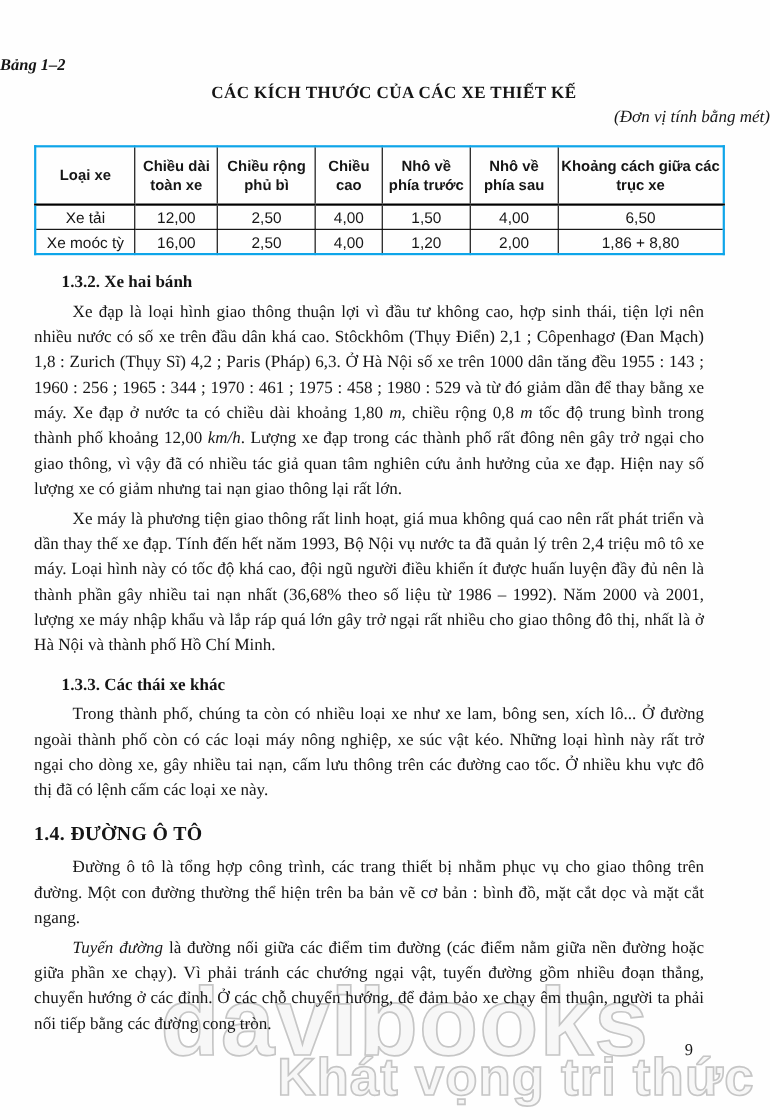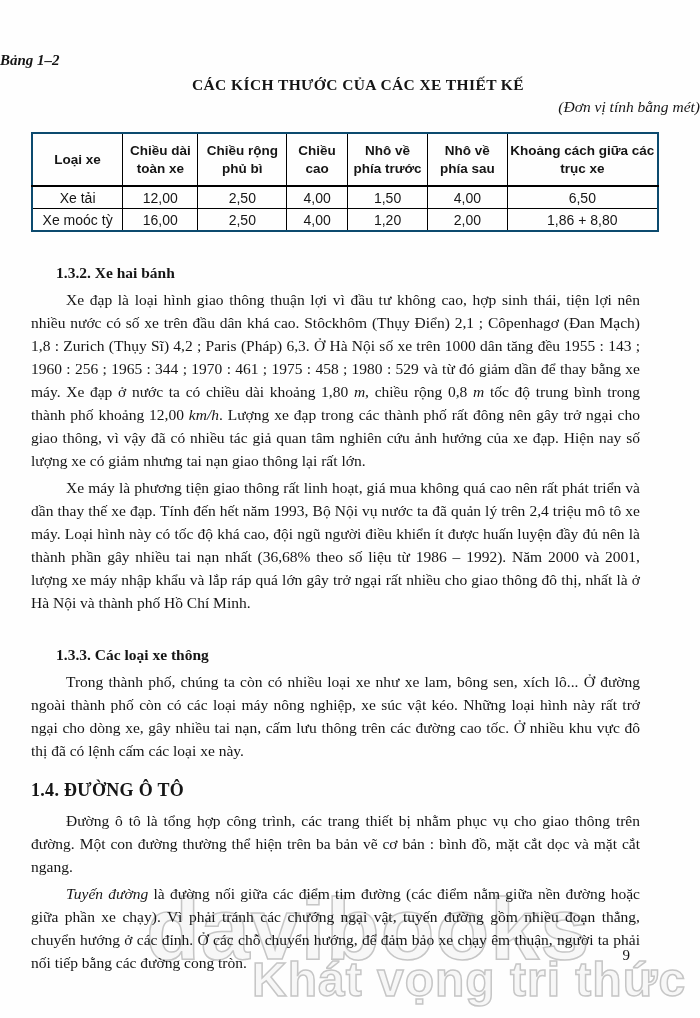--- a/index.html
+++ b/index.html
@@ -39,21 +39,21 @@
     font-style: italic;
     font-size: 15.5px;
   }
 
   table.dims {
     border-collapse: collapse;
     margin: 16px 0 0 31px;
     width: 628px;
     table-layout: fixed;
     font-family: "Liberation Sans", sans-serif;
-    border: 2px solid #0c4a6e;
+    border: 2px solid #0ea5e9;
   }
   table.dims th, table.dims td {
     border: 1px solid #000;
     text-align: center;
     vertical-align: middle;
   }
   table.dims th {
     font-weight: bold;
     font-size: 13.5px;
     line-height: 1.3;
@@ -62,21 +62,21 @@
   }
   table.dims td {
     font-size: 14px;
     padding: 2.5px 2px;
   }
   col.c0 { width: 14.5%; } col.c1 { width: 12.0%; } col.c2 { width: 14.2%; }
   col.c3 { width: 9.7%; }  col.c4 { width: 12.8%; } col.c5 { width: 12.7%; }
   col.c6 { width: 24.1%; }
 
   .h3 {
-    margin: 32px 60px 6px 56px;
+    margin: 16px 60px 6px 56px;
     font-weight: bold;
     font-size: 15.5px;
   }
   .h2 {
     margin: 18px 60px 8px 31px;
     font-weight: bold;
     font-size: 18px;
     letter-spacing: 0.3px;
   }
   .para {
@@ -160,21 +160,21 @@
           <td>2,00</td>
           <td>1,86 + 8,80</td>
         </tr>
       </tbody>
     </table>
 
     <div class="h3">1.3.2. Xe hai bánh</div>
     <p class="para"><span>Xe đạp là loại hình giao thông thuận lợi vì đầu tư không cao, hợp sinh thái, tiện lợi nên nhiều nước có số xe trên đầu dân khá cao. Stôckhôm (Thụy Điển) 2,1 ; Côpenhagơ (Đan Mạch) 1,8 : Zurich (Thụy Sĩ) 4,2 ; Paris (Pháp) 6,3. Ở Hà Nội số xe trên 1000 dân tăng đều 1955 : 143 ; 1960 : 256 ; 1965 : 344 ; 1970 : 461 ; 1975 : 458 ; 1980 : 529 và từ đó giảm dần để thay bằng xe máy. Xe đạp ở nước ta có chiều dài khoảng 1,80 </span><span style="font-style: italic;">m</span><span>, chiều rộng 0,8 </span><span style="font-style: italic;">m</span><span> tốc độ trung bình trong thành phố khoảng 12,00 </span><span style="font-style: italic;">km/h</span><span>. Lượng xe đạp trong các thành phố rất đông nên gây trở ngại cho giao thông, vì vậy đã có nhiều tác giả quan tâm nghiên cứu ảnh hưởng của xe đạp. Hiện nay số lượng xe có giảm nhưng tai nạn giao thông lại rất lớn.</span></p>
     <p class="para"><span>Xe máy là phương tiện giao thông rất linh hoạt, giá mua không quá cao nên rất phát triển và dần thay thế xe đạp. Tính đến hết năm 1993, Bộ Nội vụ nước ta đã quản lý trên 2,4 triệu mô tô xe máy. Loại hình này có tốc độ khá cao, đội ngũ người điều khiển ít được huấn luyện đầy đủ nên là thành phần gây nhiều tai nạn nhất (36,68% theo số liệu từ 1986 – 1992). Năm 2000 và 2001, lượng xe máy nhập khẩu và lắp ráp quá lớn gây trở ngại rất nhiều cho giao thông đô thị, nhất là ở Hà Nội và thành phố Hồ Chí Minh.</span></p>
 
-    <div class="h3">1.3.3. Các loại xe thông</div>
+    <div class="h3">1.3.3. Các thái xe khác</div>
     <p class="para"><span>Trong thành phố, chúng ta còn có nhiều loại xe như xe lam, bông sen, xích lô... Ở đường ngoài thành phố còn có các loại máy nông nghiệp, xe súc vật kéo. Những loại hình này rất trở ngại cho dòng xe, gây nhiều tai nạn, cấm lưu thông trên các đường cao tốc. Ở nhiều khu vực đô thị đã có lệnh cấm các loại xe này.</span></p>
 
     <div class="h2">1.4. ĐƯỜNG Ô TÔ</div>
     <p class="para"><span>Đường ô tô là tổng hợp công trình, các trang thiết bị nhằm phục vụ cho giao thông trên đường. Một con đường thường thể hiện trên ba bản vẽ cơ bản : bình đồ, mặt cắt dọc và mặt cắt ngang.</span></p>
     <p class="para"><span style="font-style: italic;">Tuyến đường</span><span> là đường nối giữa các điểm tim đường (các điểm nằm giữa nền đường hoặc giữa phần xe chạy). Vì phải tránh các chướng ngại vật, tuyến đường gồm nhiều đoạn thẳng, chuyển hướng ở các đỉnh. Ở các chỗ chuyển hướng, để đảm bảo xe chạy êm thuận, người ta phải nối tiếp bằng các đường cong tròn.</span></p>
   </div>
 
   <div class="page-number">9</div>
 </div>
 

